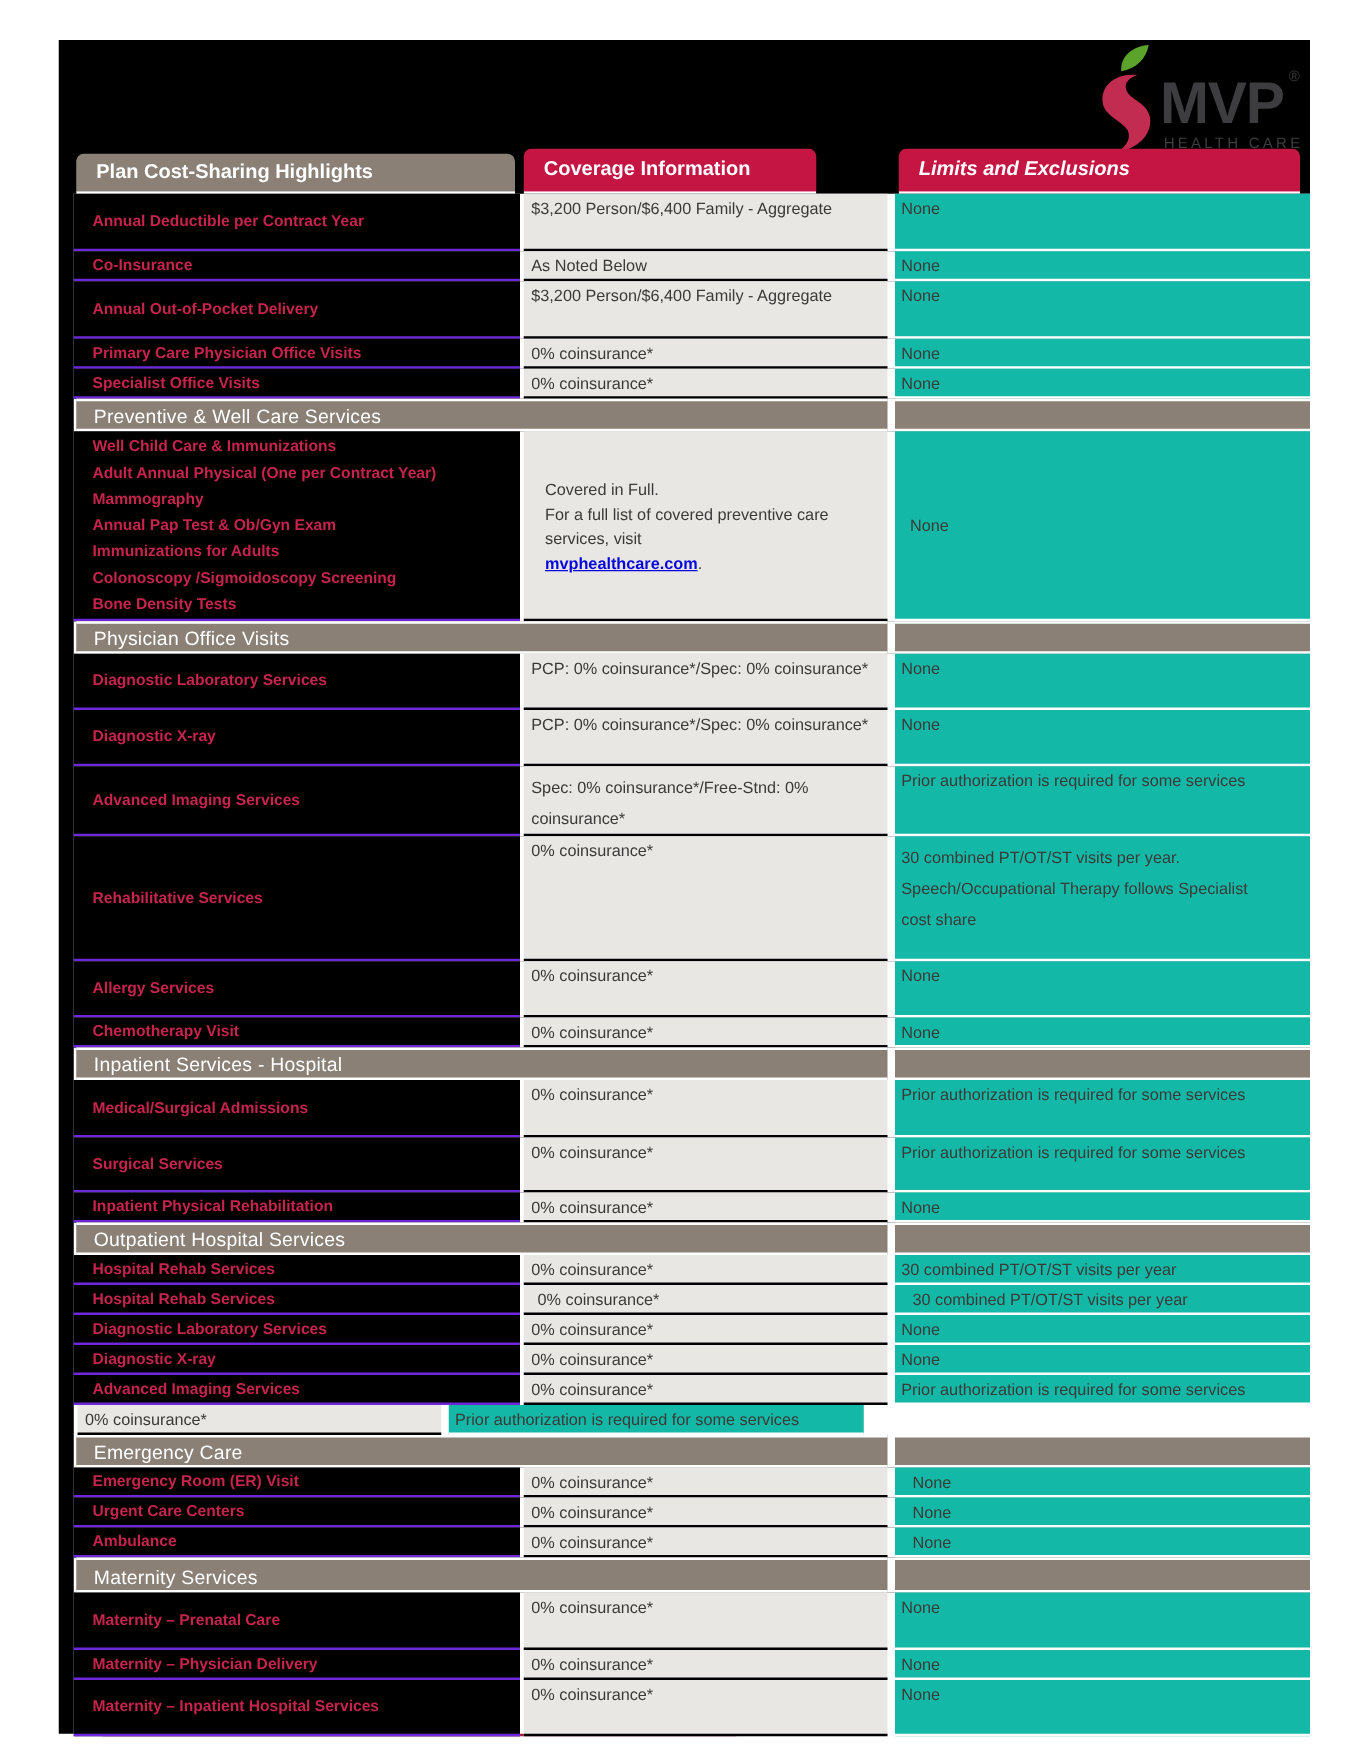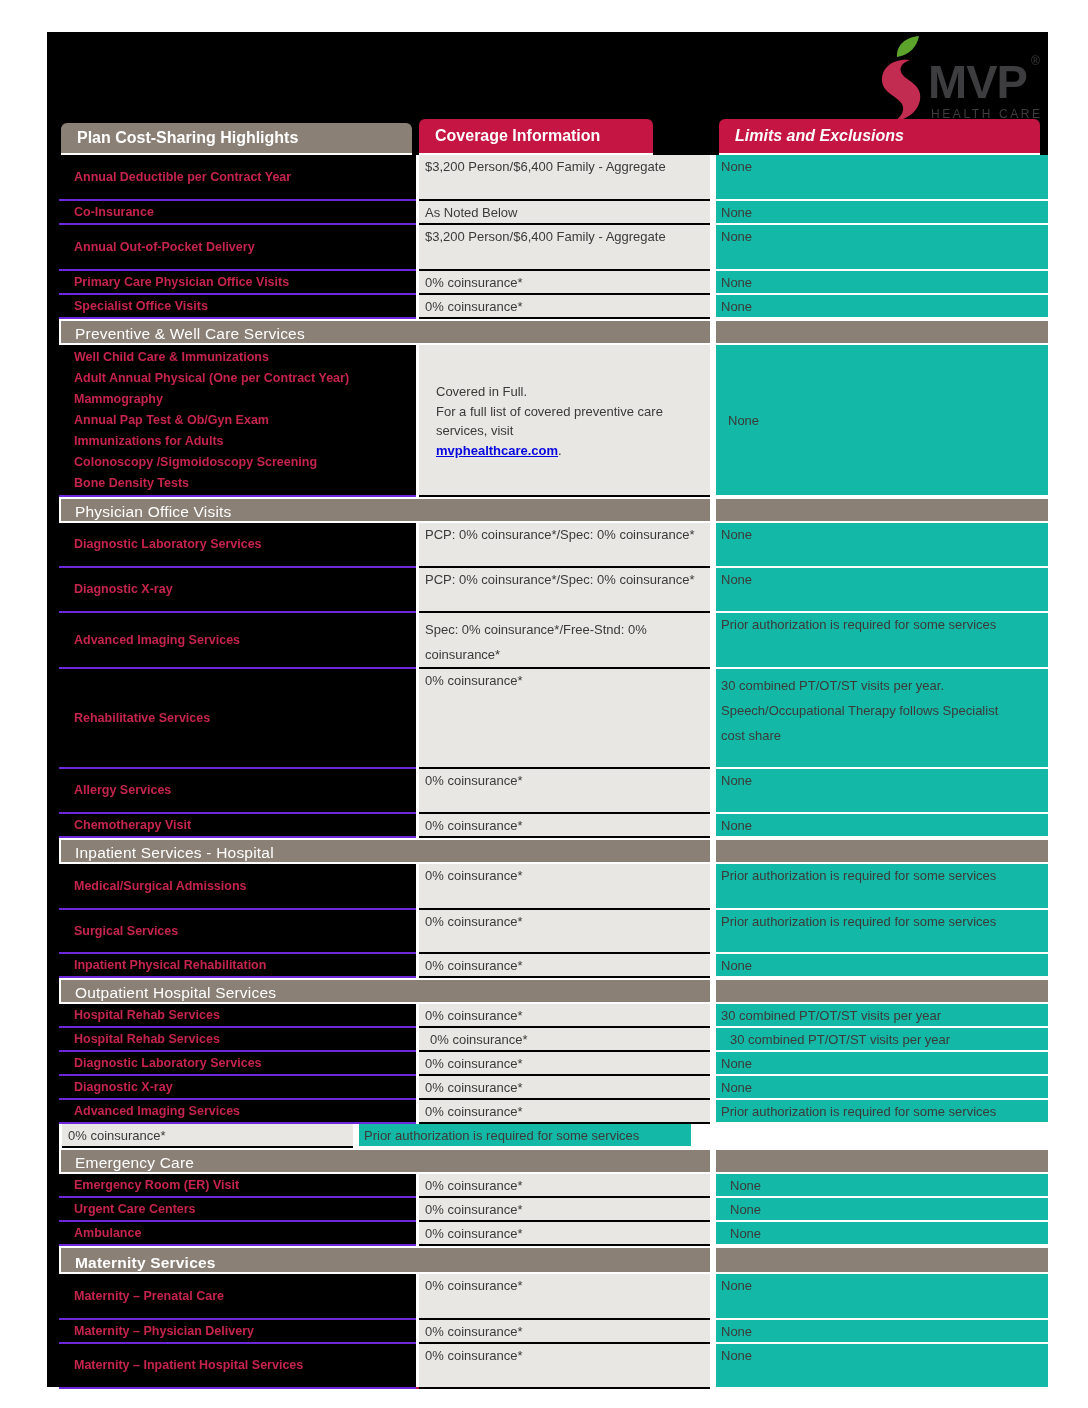--- a/index.html
+++ b/index.html
@@ -313,21 +313,21 @@
 
   <div class="row" style="min-height: 24px;">
     <div class="c1">
       <span class="lbl">Ambulance</span>
     </div>
     <div class="c2">0% coinsurance*</div>
     <div class="c3 ind">None</div>
   </div>
 
   <div class="sec">
-    <div class="seg seg1" style="height: 28px; font-weight: bold;">
+    <div class="seg seg1" style="height: 28px;">
       <span>Maternity Services</span>
     </div>
     <div class="seg seg2" style="height: 28px;"></div>
   </div>
 
   <div class="row" style="min-height: 46px;">
     <div class="c1">
       <span class="lbl">Maternity – Prenatal Care</span>
     </div>
     <div class="c2">0% coinsurance*</div>

